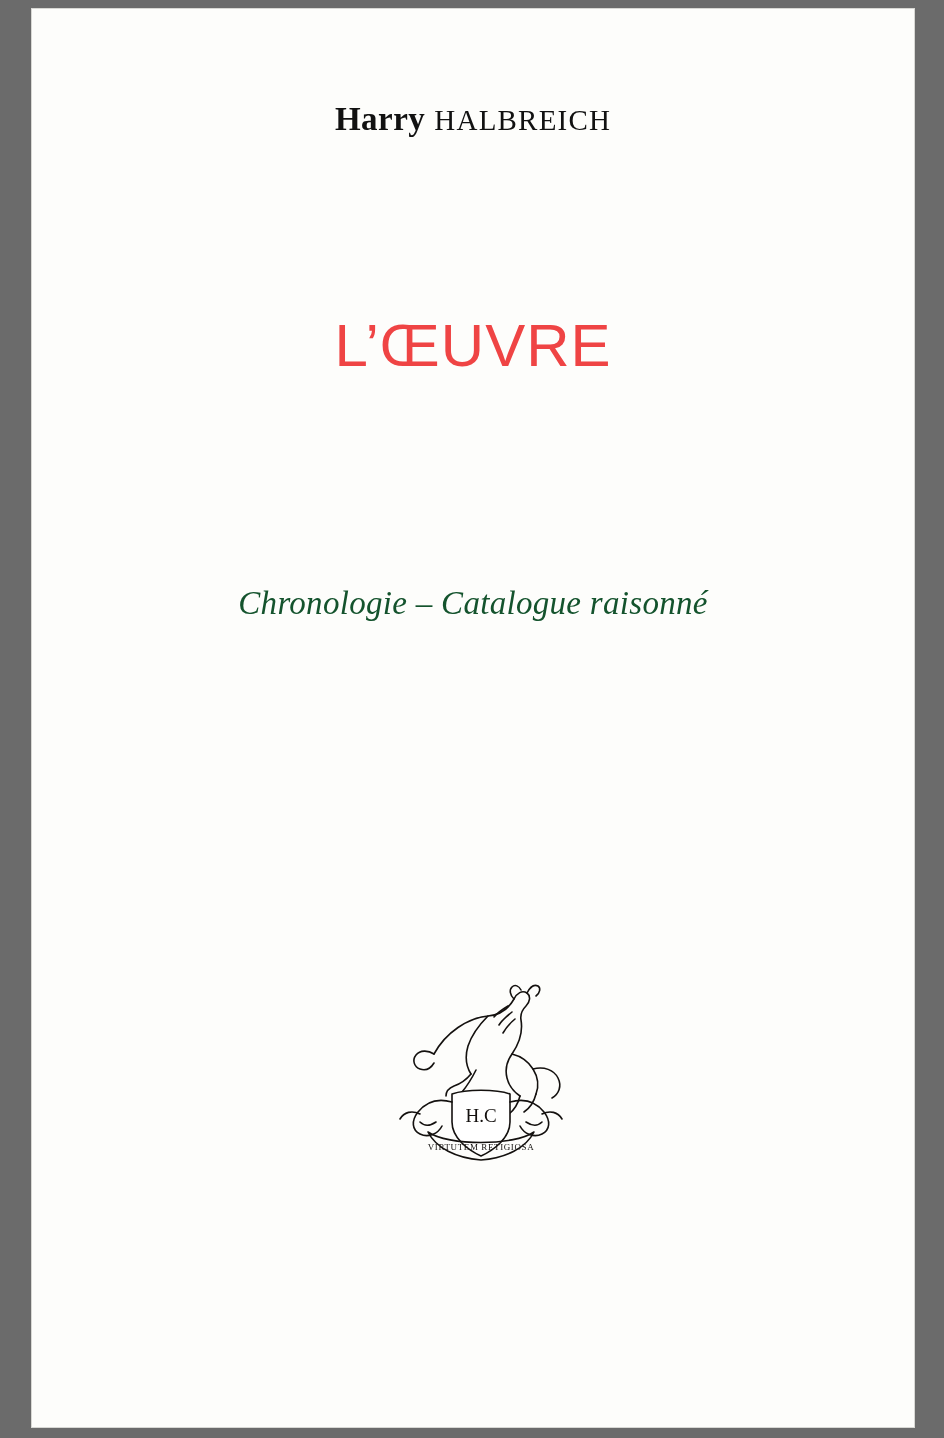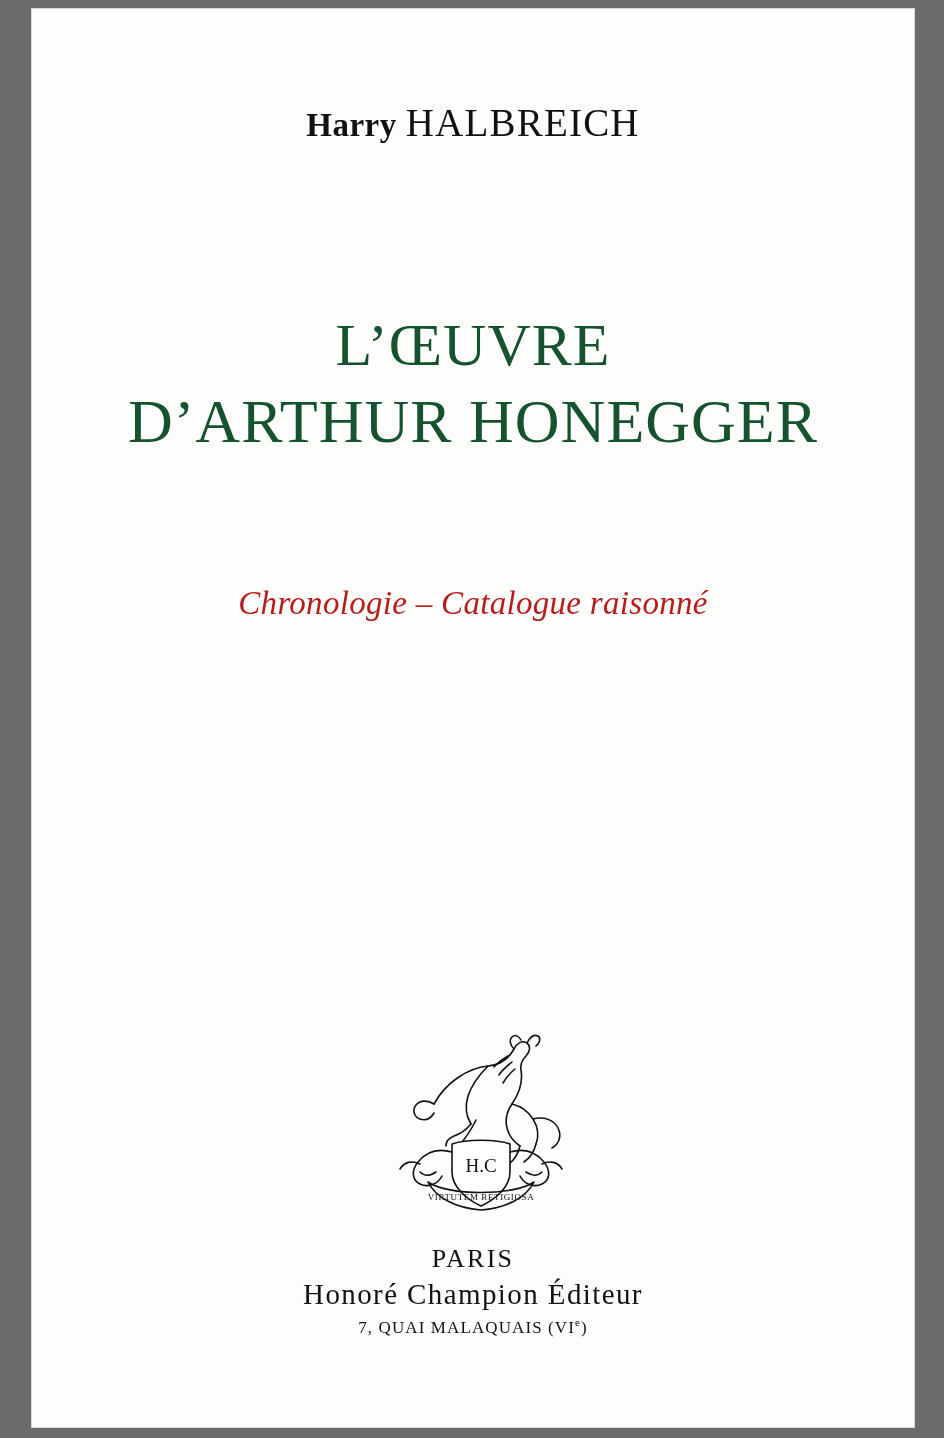--- a/index.html
+++ b/index.html
@@ -40,62 +40,62 @@
     font-size: 34px;
     letter-spacing: 0.5px;
     font-family: "Liberation Serif", serif;
   }
   .author .given {
     font-variant: normal;
     font-size: 33px;
     font-weight: bold;
   }
   .author .family {
-    font-size: 39px;
+    font-size: 29px;
     letter-spacing: 1.2px;
   }
   .title-block {
     position: absolute;
     left: 0;
     right: 0;
     top: 300px;
     text-align: center;
     color: #7d1d24;
   }
   .title-line {
-    font-family: Liberation Serif, serif;
+    font-family: Liberation Sans, sans-serif;
     font-size: 60px;
     line-height: 1.25;
     letter-spacing: 1px;
-    color: #14532d;
+    color: #ef4444;
     white-space: nowrap;
   }
   .title-line.second {
     font-size: 62px;
   }
   .subtitle-block {
     position: absolute;
     left: 0;
     right: 0;
     top: 570px;
     text-align: center;
-    color: #b91c1c;
+    color: #14532d;
     font-style: italic;
     font-family: "Liberation Serif", serif;
   }
   .subtitle-line {
     font-size: 33px;
     line-height: 1.55;
     letter-spacing: 0.3px;
   }
   .logo-wrap {
     position: absolute;
     left: 0;
     right: 0;
-    top: 1004px;
+    top: 954px;
     display: flex;
     justify-content: center;
     padding-left: 16px;
   }
   .logo-wrap svg {
     display: block;
   }
   .imprint {
     position: absolute;
     left: 0;
@@ -128,21 +128,20 @@
 <div class="page-frame">
   <div class="cover">
 
     <div class="author">
       <span class="given">Harry</span>
       <span class="family">HALBREICH</span>
     </div>
 
     <div class="title-block">
       <div class="title-line first">L’ŒUVRE</div>
-      <div class="title-line second">D’ARTHUR HONEGGER</div>
     </div>
 
     <div class="subtitle-block">
       <div class="subtitle-line">Chronologie – Catalogue raisonné</div>
     </div>
 
     <div class="logo-wrap">
       <svg width="210" height="205" viewBox="0 0 210 205">
         <g fill="none" stroke="#14110f" stroke-width="1.6" stroke-linecap="round" stroke-linejoin="round">
 
@@ -172,22 +171,15 @@
           <path d="M52 170 C72 184 138 184 158 170 C150 186 130 196 105 198 C80 196 60 186 52 170"></path>
 
           <path d="M44 152 C36 148 28 150 24 157 M166 152 C174 148 182 150 186 157"></path>
           <path d="M60 160 C54 164 48 164 44 160 M150 160 C156 164 162 164 166 160"></path>
         </g>
         <text x="105" y="160" text-anchor="middle" font-family="Liberation Serif, serif" font-size="19" fill="#14110f">H.C</text>
         <text x="105" y="188" text-anchor="middle" font-family="Liberation Serif, serif" font-size="9" letter-spacing="0.6" fill="#14110f">VIRTUTEM RETIGIOSA</text>
       </svg>
     </div>
 
-    <div class="imprint">
-      <div class="city">PARIS</div>
-      <div class="publisher">Honoré Champion Éditeur</div>
-      <div class="address">
-        <span>7, QUAI MALAQUAIS (VI</span><sup>e</sup><span>)</span>
-      </div>
-    </div>
 
   </div>
 </div>
 
 </body></html>

